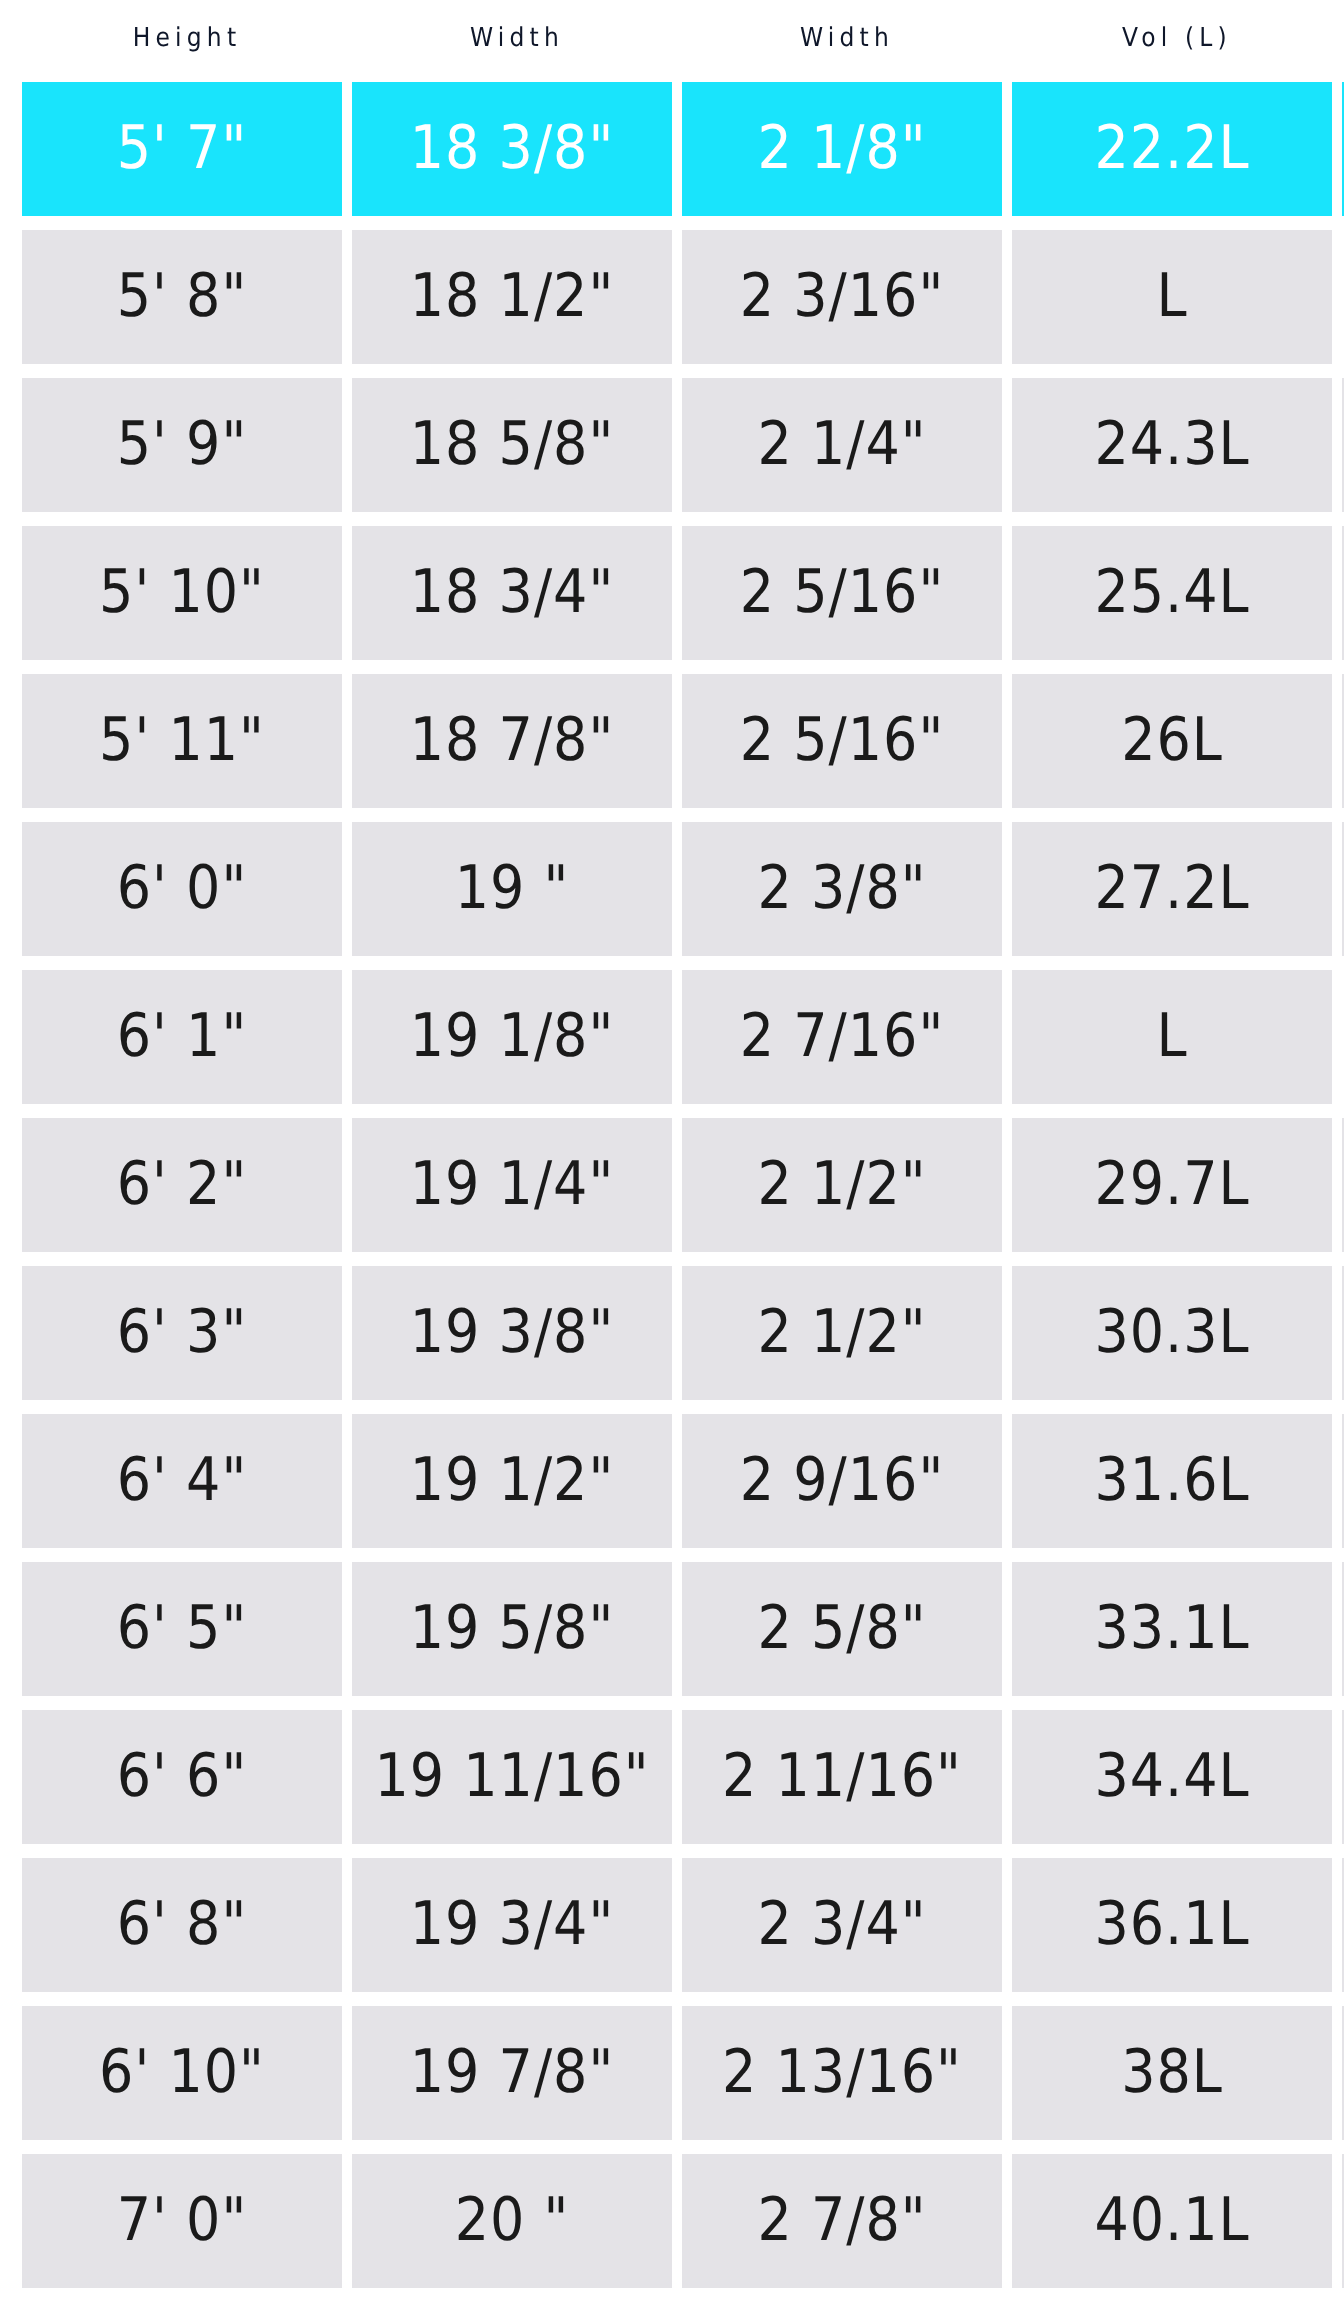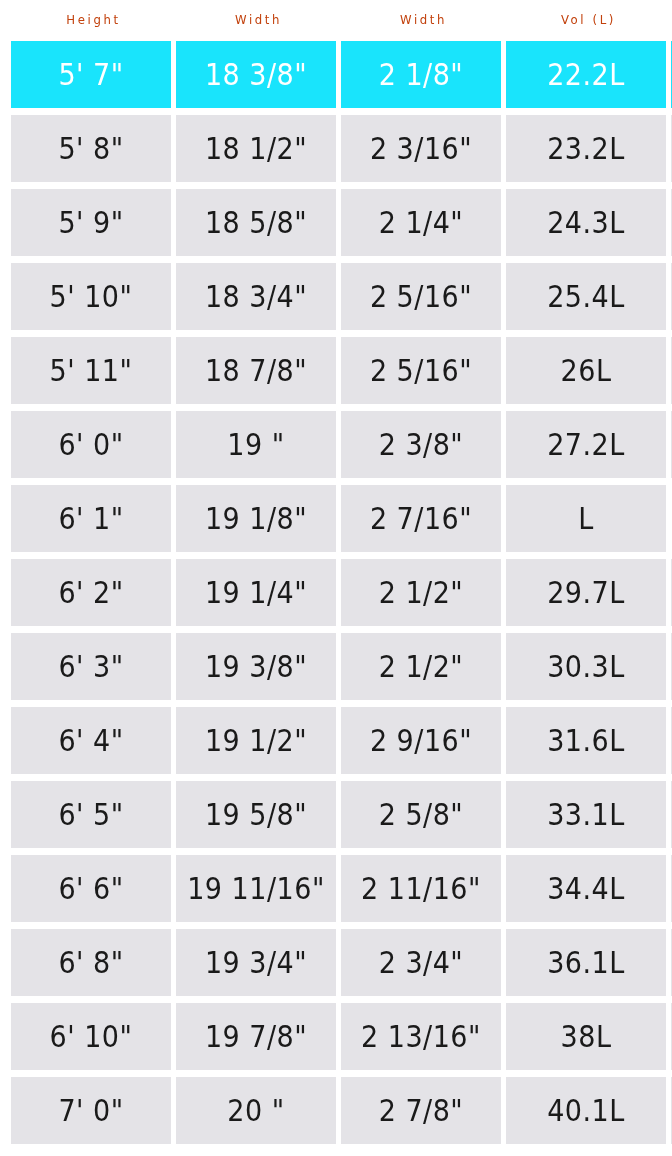--- a/index.html
+++ b/index.html
@@ -32,21 +32,21 @@
     height: 38px;
     display: flex;
     align-items: center;
   }
   .header-cell {
     width: 165px;
     flex: 0 0 165px;
     text-align: center;
     font-size: 13px;
     letter-spacing: 2.6px;
-    color: #c2410c;
+    color: #0f172a;
     font-weight: 400;
     white-space: nowrap;
     overflow: hidden;
   }
   .header-cell.first { margin-left: 11px; }
 
   
   .table-body {
     position: absolute;
     top: 41px;
@@ -99,21 +99,20 @@
         <div class="cell">5' 7"</div>
         <div class="cell">18 3/8"</div>
         <div class="cell">2 1/8"</div>
         <div class="cell">22.2L</div>
         <div class="cell">L</div>
       </div>
       <div class="row">
         <div class="cell">5' 8"</div>
         <div class="cell">18 1/2"</div>
         <div class="cell">2 3/16"</div>
-        <div class="cell">23.2L</div>
         <div class="cell">L</div>
       </div>
       <div class="row">
         <div class="cell">5' 9"</div>
         <div class="cell">18 5/8"</div>
         <div class="cell">2 1/4"</div>
         <div class="cell">24.3L</div>
         <div class="cell">L</div>
       </div>
       <div class="row">

